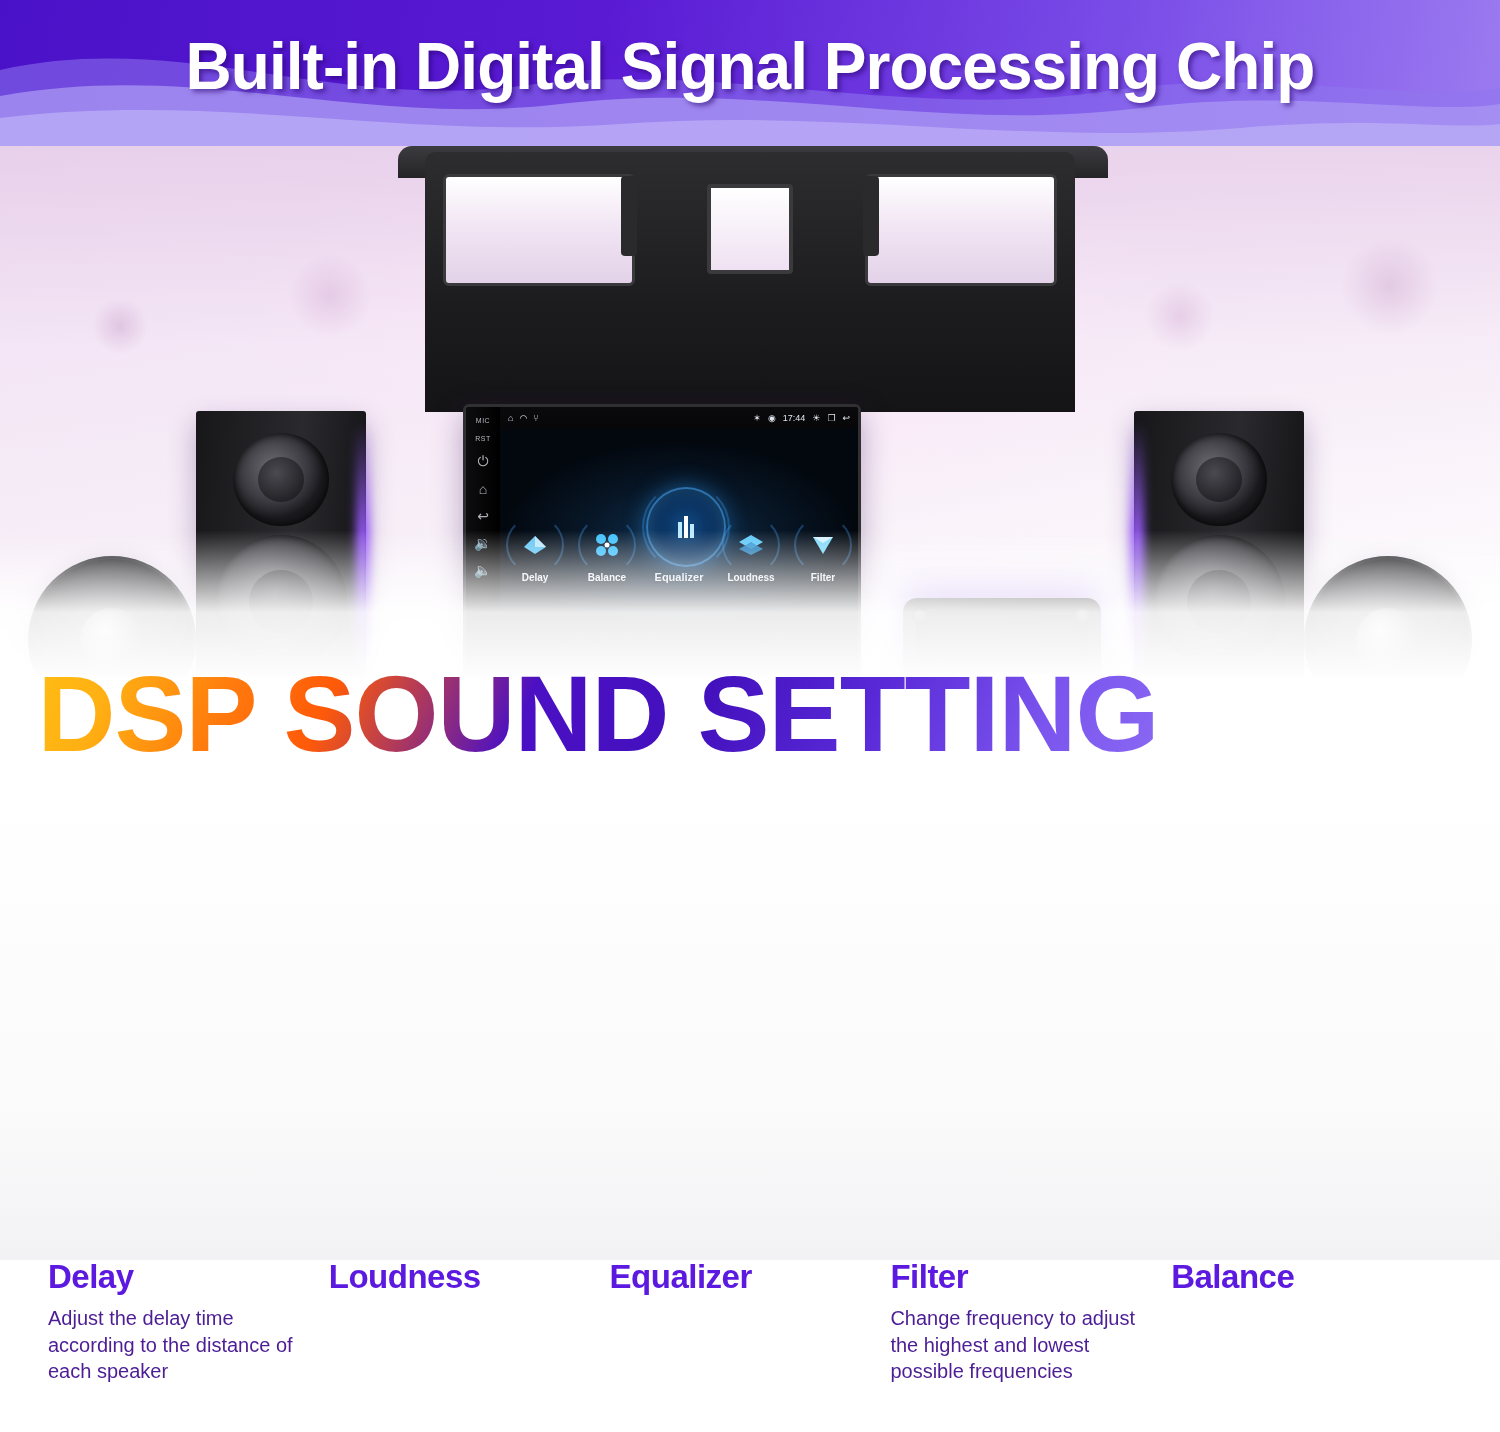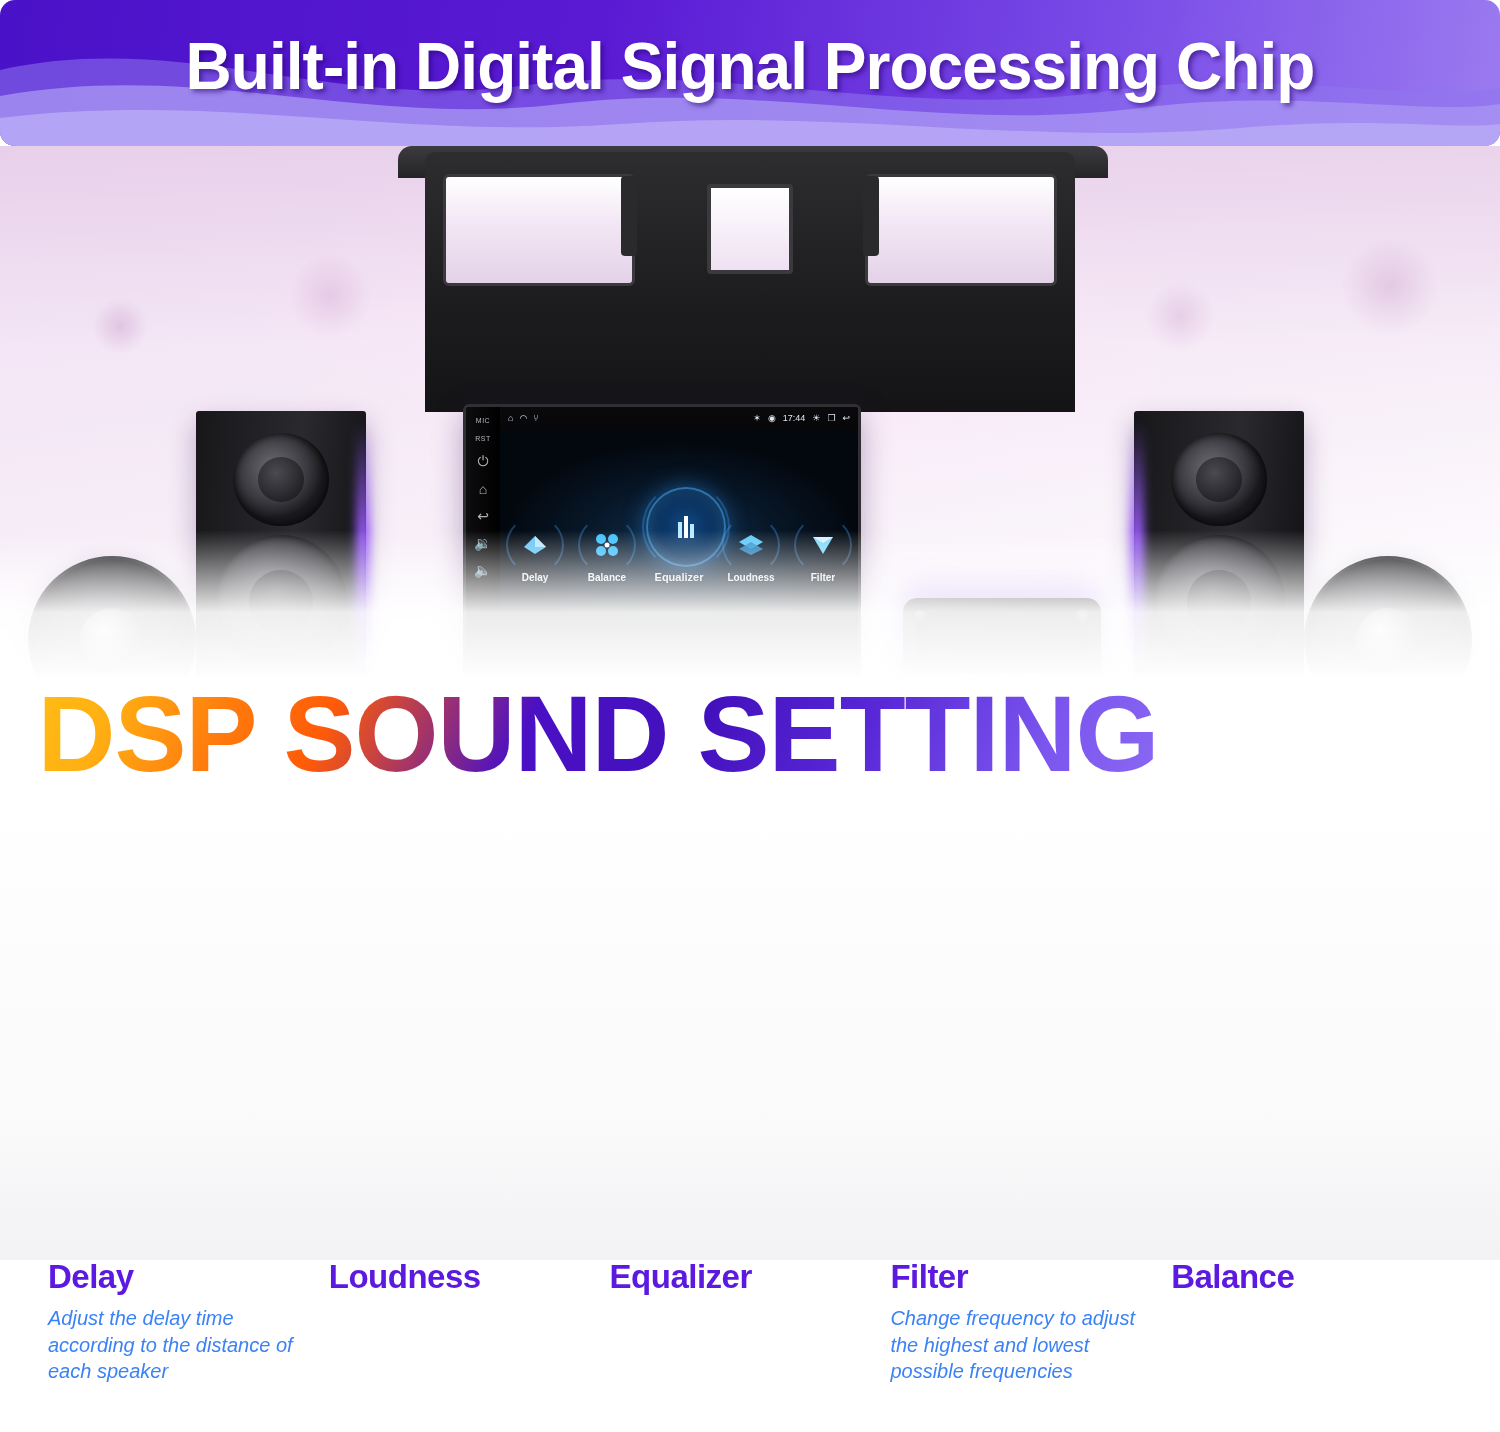--- a/index.html
+++ b/index.html
@@ -9,21 +9,20 @@
     background: #ffffff;
     overflow: hidden;
     position: relative;
   }
 
   
   .banner {
     position: absolute; left: 0; top: 0; width: 1500px; height: 146px;
     background: linear-gradient(100deg, #4a12c8 0%, #5a1ad4 40%, #7b4ee8 75%, #9b7bf0 100%);
     overflow: hidden;
-    border-radius: 15px;
   }
   .banner-wave { position: absolute; left: 0; width: 1500px; height: 146px; top: 0; }
   .banner-title {
     position: absolute; left: 0; top: 28px; width: 1500px;
     text-align: center;
     font-size: 66px; font-weight: bold; color: #ffffff;
     letter-spacing: -1px;
     text-shadow: 3px 3px 5px rgba(40,0,110,.55);
     z-index: 5;
     font-stretch: condensed;
@@ -222,21 +221,21 @@
     text-shadow: 2px 3px 5px rgba(0,0,0,.85);
   }
   .screw {
     position: absolute; width: 17px; height: 17px; border-radius: 50%;
     background: radial-gradient(circle at 38% 34%, #6b6b72, #2a2a2e 70%);
     box-shadow: inset 0 0 4px #000;
   }
 
   
   .bigtitle {
-    position: absolute; left: 0; top: 668px; width: 1196px; height: 132px;
+    position: absolute; left: 0; top: 648px; width: 1196px; height: 132px;
     text-align: center;
     font-size: 108px; font-weight: bold; letter-spacing: -1px;
     background: linear-gradient(115deg,
         #ffc313 0%, #ffb013 10%, #ff7a0d 20%, #ff5a08 28%,
         #4b10c4 44%, #4310bd 58%, #5a2ad8 72%, #7b55ee 86%, #8f6ff5 100%);
     -webkit-background-clip: text; background-clip: text;
     -webkit-text-fill-color: transparent; color: transparent;
     line-height: 132px;
     transform: scaleX(1.0);
   }
@@ -251,21 +250,21 @@
   .captions {
     position: absolute; left: 0; top: 1258px; width: 1500px; height: 174px;
     display: flex; padding: 0 48px; gap: 0;
   }
   .cap-col { width: 20%; padding-right: 24px; }
   .cap-h {
     font-size: 33px; font-weight: bold; color: #5c1ae0;
     margin-bottom: 9px; letter-spacing: -.5px;
   }
   .cap-b {
-    font-size: 20px; font-style: italic; color: #3b82f6;
+    font-size: 20px; color: #4c1d95;
     line-height: 1.33;
   }
 </style>
 </head>
 <body>
 
 <div class="banner">
   <svg class="banner-wave" viewBox="0 0 1500 146" preserveAspectRatio="none">
     <path d="M0,70 C180,30 330,110 520,86 C720,60 900,120 1100,92 C1280,66 1400,104 1500,88 L1500,146 L0,146 Z" fill="#8f76ee" opacity="0.55"></path>
     <path d="M0,96 C200,60 360,128 560,104 C760,80 940,134 1140,108 C1300,88 1420,116 1500,104 L1500,146 L0,146 Z" fill="#a894f2" opacity="0.8"></path>

